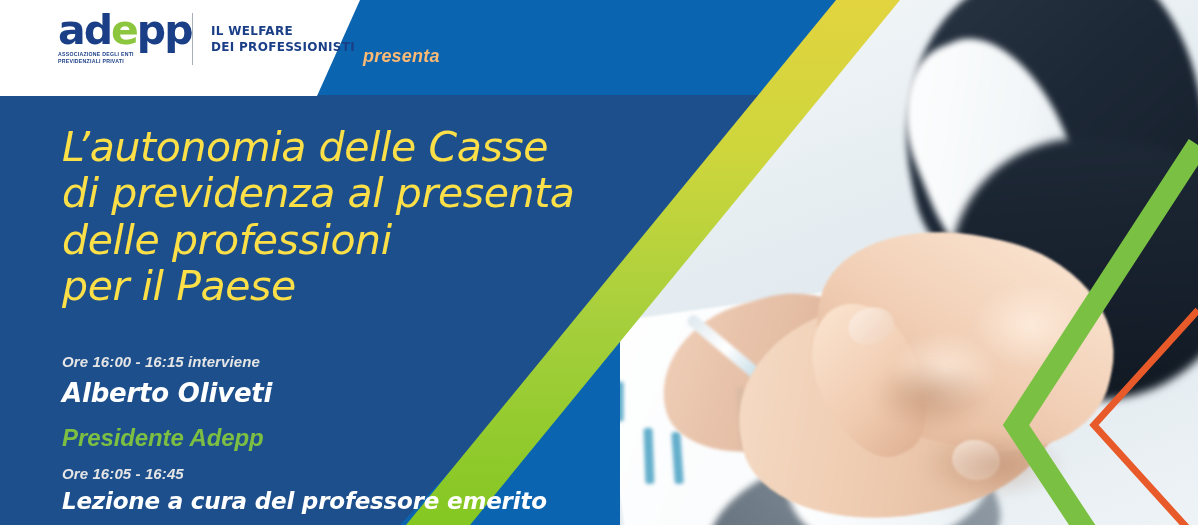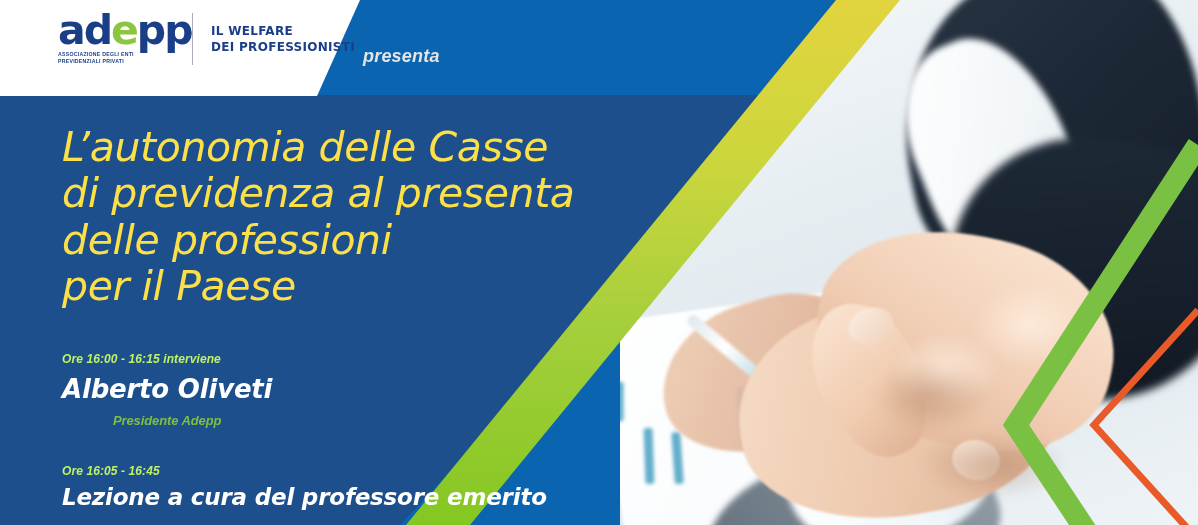--- a/index.html
+++ b/index.html
@@ -253,21 +253,21 @@
     letter-spacing: 0.3px;
     color: #1b3f87;
     text-transform: uppercase;
   }
   .presenta {
     position: absolute;
     top: 46px; left: 363px;
     font-size: 18px;
     font-weight: 700;
     font-style: italic;
-    color: #e5e5e5;
+    color: #fdba74;
     letter-spacing: 0.2px;
   }
 
   
   .title {
     position: absolute;
     top: 124px; left: 62px;
     width: 620px;
     font-family: "DejaVu Sans", sans-serif;
     font-size: 41px;
@@ -278,46 +278,45 @@
     color: #fde047;
   }
   .title .line { display: block; white-space: nowrap; }
 
   
   .slot { position: absolute; left: 62px; }
   .slot-1 { top: 352px; }
   .slot-2 { top: 464px; }
 
   .slot-time {
-    font-size: 12px;
+    font-size: 15px;
     font-weight: 700;
     font-style: italic;
-    color: #bef264;
+    color: #e5e5e5;
     letter-spacing: 0.1px;
     line-height: 1.3;
   }
   .slot-name {
     margin-top: 6px;
     font-family: "DejaVu Sans", sans-serif;
     font-size: 26px;
     font-weight: 700;
     font-style: italic;
     color: #ffffff;
     letter-spacing: -0.2px;
     line-height: 1.18;
   }
   .slot-role {
-    margin-top: 9px;
-    font-size: 13px;
+    margin-top: 16px;
+    font-size: 24px;
     font-weight: 700;
     font-style: italic;
     color: #7dbf42;
     letter-spacing: -0.1px;
     line-height: 1.2;
-    text-align: center;
   }
   .slot-2 .slot-name { font-size: 23px; margin-top: 4px; text-align: right; }
 
   
   .chevron {
     position: absolute;
     top: 0; right: 0;
     width: 200px; height: 525px;
     pointer-events: none;
   }

